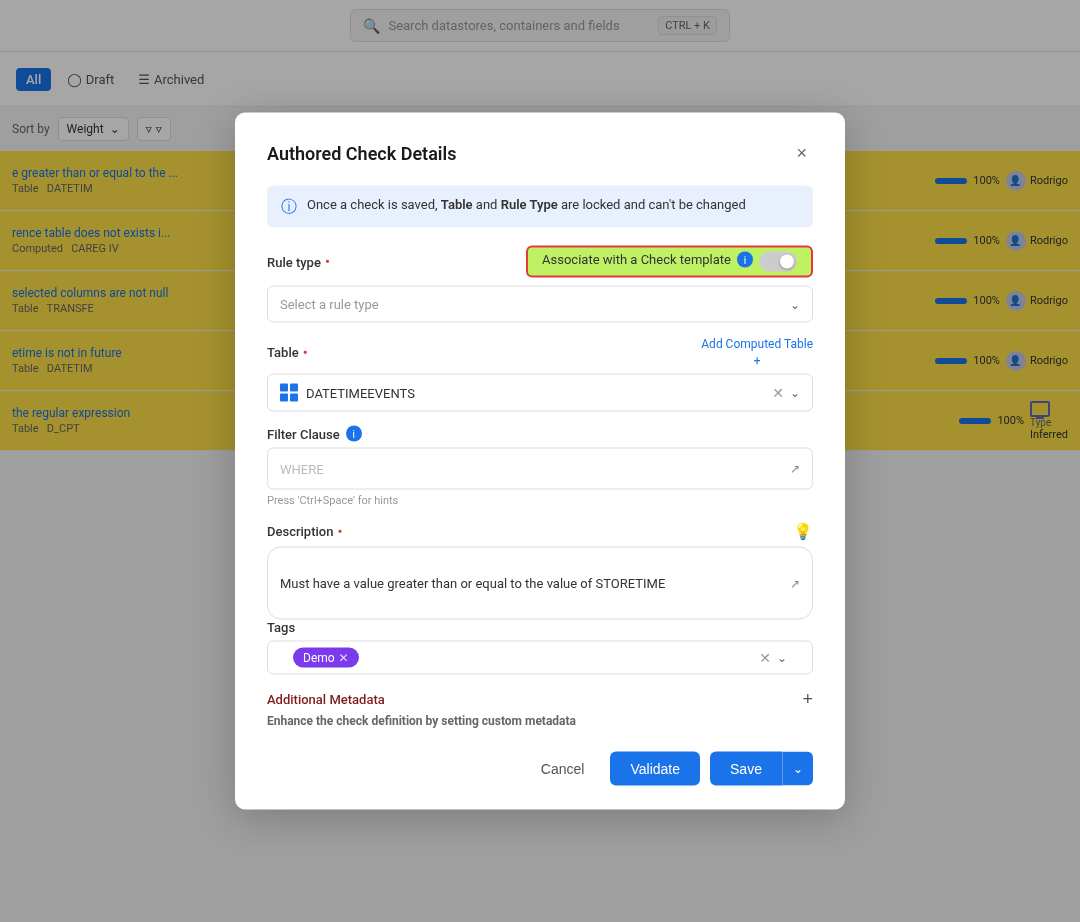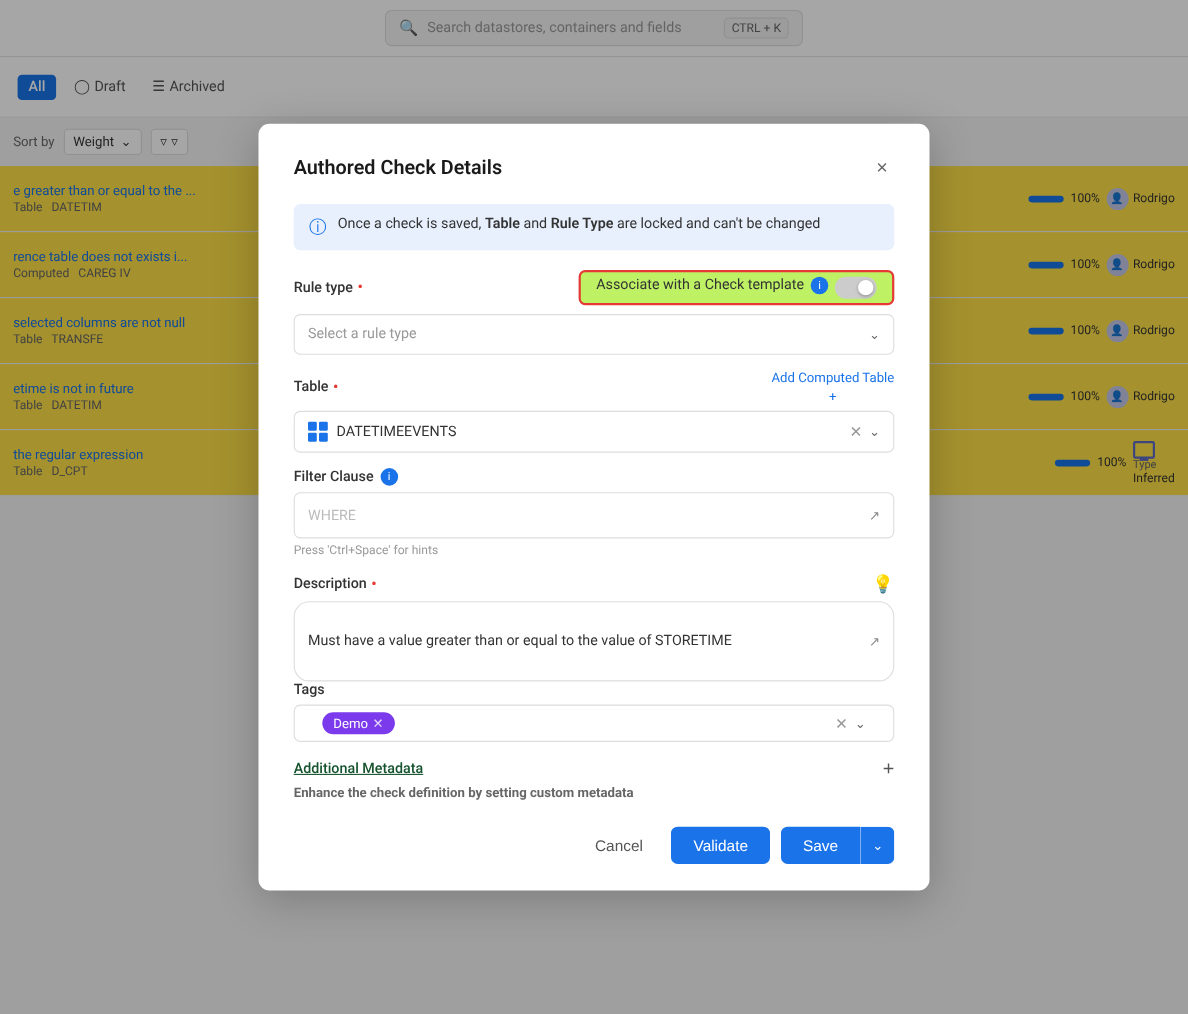--- a/index.html
+++ b/index.html
@@ -606,23 +606,22 @@
     
     .metadata-row {
       display: flex;
       align-items: center;
       justify-content: space-between;
       margin-bottom: 4px;
     }
 
     .metadata-label {
       font-size: 13px;
-      color: #14532d;
+      color: #7f1d1d;
       font-weight: 500;
-      text-decoration: underline;
     }
 
     .metadata-desc {
       font-size: 12px;
       color: #666;
       margin-bottom: 16px;
       font-weight: bold;
     }
 
     .add-meta-btn {

